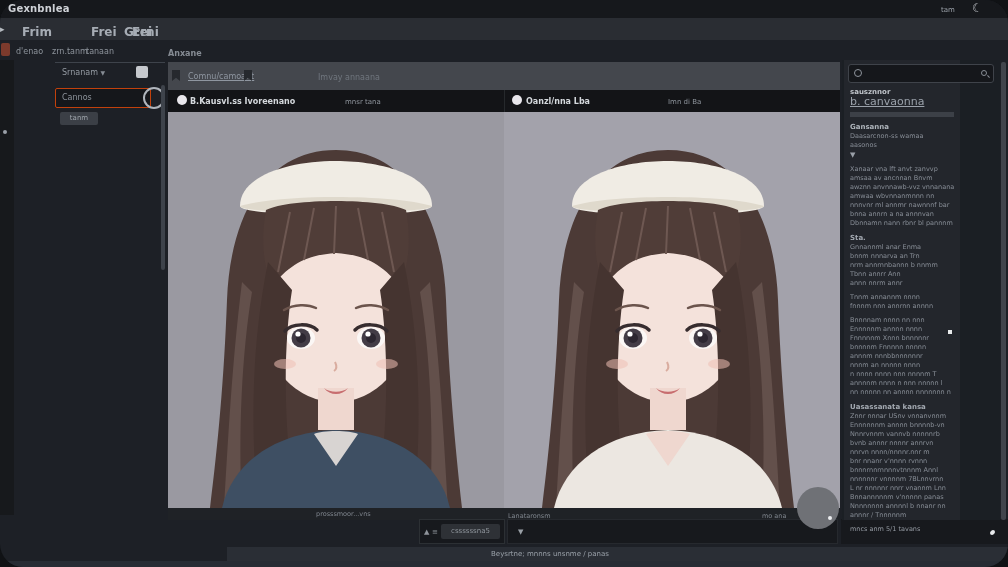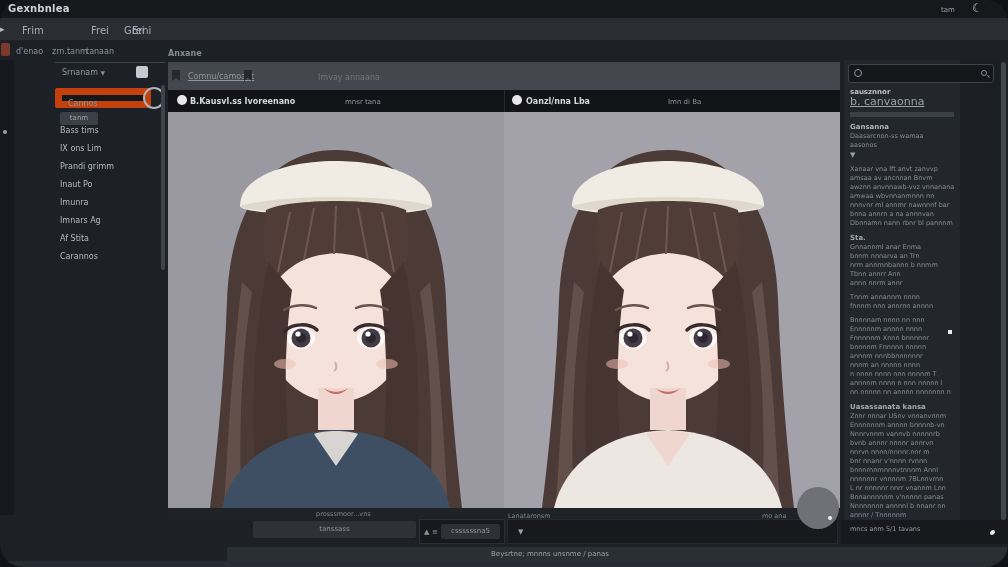--- a/index.html
+++ b/index.html
@@ -10,34 +10,34 @@
   .abs { position:absolute; }
 
   
   .titlebar { left:0; top:0; width:1008px; height:18px; background:#16181c; }
   .window-title { left:8px; top:3px; font-size:10px; font-weight:bold; color:#ced1d6; letter-spacing:.2px; }
   .tb-right-label { left:941px; top:6px; font-size:7px; color:#9aa0a8; }
   .moon-icon { left:972px; top:1px; font-size:12px; color:#c6c9ce; cursor:pointer; }
 
   .menubar { left:0; top:18px; width:1008px; height:22px; background:#2a2d33; }
   .menu-arrow { left:0px; top:24px; font-size:9px; color:#b7bcc2; }
-  .menu-item { top:25px; font-size:10px; font-weight:normal; color:#a6acb4; }
+  .menu-item { top:25px; font-size:12px; font-weight:bold; color:#a6acb4; }
 
   .app-icon { left:1px; top:43px; width:9px; height:13px; background:#7c3a2c; border-radius:2px; }
   .t2-item { top:47px; font-size:8px; color:#8e949c; }
   .main-area-label { left:168px; top:49px; font-size:8px; font-weight:bold; color:#868c94; }
 
   
   .left-rail { left:0; top:60px; width:14px; height:455px; background:#17191c; }
   .rail-dot { left:3px; top:70px; width:4px; height:4px; background:#9aa0a8; border-radius:50%; }
 
   .sb-dropdown { left:55px; top:62px; width:110px; height:20px; border-top:1px solid #3e434b; color:#959ba3; font-size:8px; padding:5px 0 0 7px; cursor:pointer; }
   .sb-caret { font-size:6px; color:#868c94; }
   .sb-checkbox { left:136px; top:66px; width:12px; height:12px; background:#c6c9ce; border-radius:2px; cursor:pointer; }
-  .sb-field { left:55px; top:88px; width:96px; height:20px; background:#15171b; border:7px solid #c2410c; border-radius:2px; color:#8d939b; font-size:8px; padding:4px 0 0 6px; }
+  .sb-field { left:55px; top:88px; width:96px; height:20px; background:#15171b; border:1px solid #c2410c; border-radius:2px; color:#8d939b; font-size:8px; padding:4px 0 0 6px; }
   .sb-circle { left:143px; top:87px; width:22px; height:22px; border:2px solid #b0b5bc; border-radius:50%; cursor:pointer; }
   .sb-chip { left:60px; top:112px; width:38px; height:13px; background:#3b3f46; border-radius:2px; color:#a0a6ad; font-size:7px; text-align:center; padding-top:2px; cursor:pointer; }
   .sb-list { left:60px; top:122px; width:102px; }
   .sb-item { height:18px; font-size:8px; color:#b4bac1; padding-top:4px; white-space:nowrap; cursor:pointer; }
   .sb-scroll { left:161px; top:85px; width:4px; height:185px; background:#3e434b; border-radius:2px; cursor:pointer; }
 
   
   .main-toolbar { left:168px; top:62px; width:672px; height:28px; background:#44474d; }
   .pin-icon { width:8px; height:11px; background:#26292e; clip-path:polygon(0 0,100% 0,100% 100%,50% 70%,0 100%); cursor:pointer; }
   .pin1 { left:172px; top:70px; } .pin2 { left:244px; top:70px; }
@@ -167,30 +167,20 @@
   </div>
 
   <div class="abs sb-dropdown">
     <span>Srnanam</span>
     <span class="sb-caret">▼</span>
   </div>
   <div class="abs sb-checkbox"></div>
   <div class="abs sb-field">Cannos</div>
   <div class="abs sb-circle"></div>
   <div class="abs sb-chip">tanm</div>
-  <div class="abs sb-list">
-      <div class="sb-item">Bass tims</div>
-      <div class="sb-item">IX ons Lim</div>
-      <div class="sb-item">Prandi grimm</div>
-      <div class="sb-item">Inaut Po</div>
-      <div class="sb-item">Imunra</div>
-      <div class="sb-item">Imnars Ag</div>
-      <div class="sb-item">Af Stita</div>
-      <div class="sb-item">Carannos</div>
-    </div>
   <div class="abs sb-scroll"></div>
 
   <div class="abs main-toolbar"></div>
   <div class="abs pin-icon pin1"></div>
   <div class="abs mt-link">Comnu/camoant</div>
   <div class="abs pin-icon pin2"></div>
   <div class="abs mt-label">Imvay annaana</div>
 
   <div class="abs image-headers"></div>
   <div class="abs ih-divider"></div>
@@ -218,21 +208,20 @@
 
   <div class="abs fab">
     <span class="fab-dot"></span>
   </div>
 
   <div class="abs footer-bar"></div>
   <div class="abs fb-label fb-l">prosssmoor...vns</div>
   <div class="abs fb-label fb-m">Lanataronsm</div>
   <div class="abs fb-label fb-r">mo ana</div>
 
-  <div class="abs ctl-field1">tanssass</div>
   <div class="abs ctl-group2">
     <span class="ctl-mini cm1">▲</span>
     <span class="ctl-mini cm2">≡</span>
     <span class="ctl-chip">cssssssna5</span>
   </div>
   <div class="abs ctl-field3">
     <span class="ctl-caret">▼</span>
   </div>
   <div class="abs ctl-right">
     <span class="ctl-right-dot"></span>

